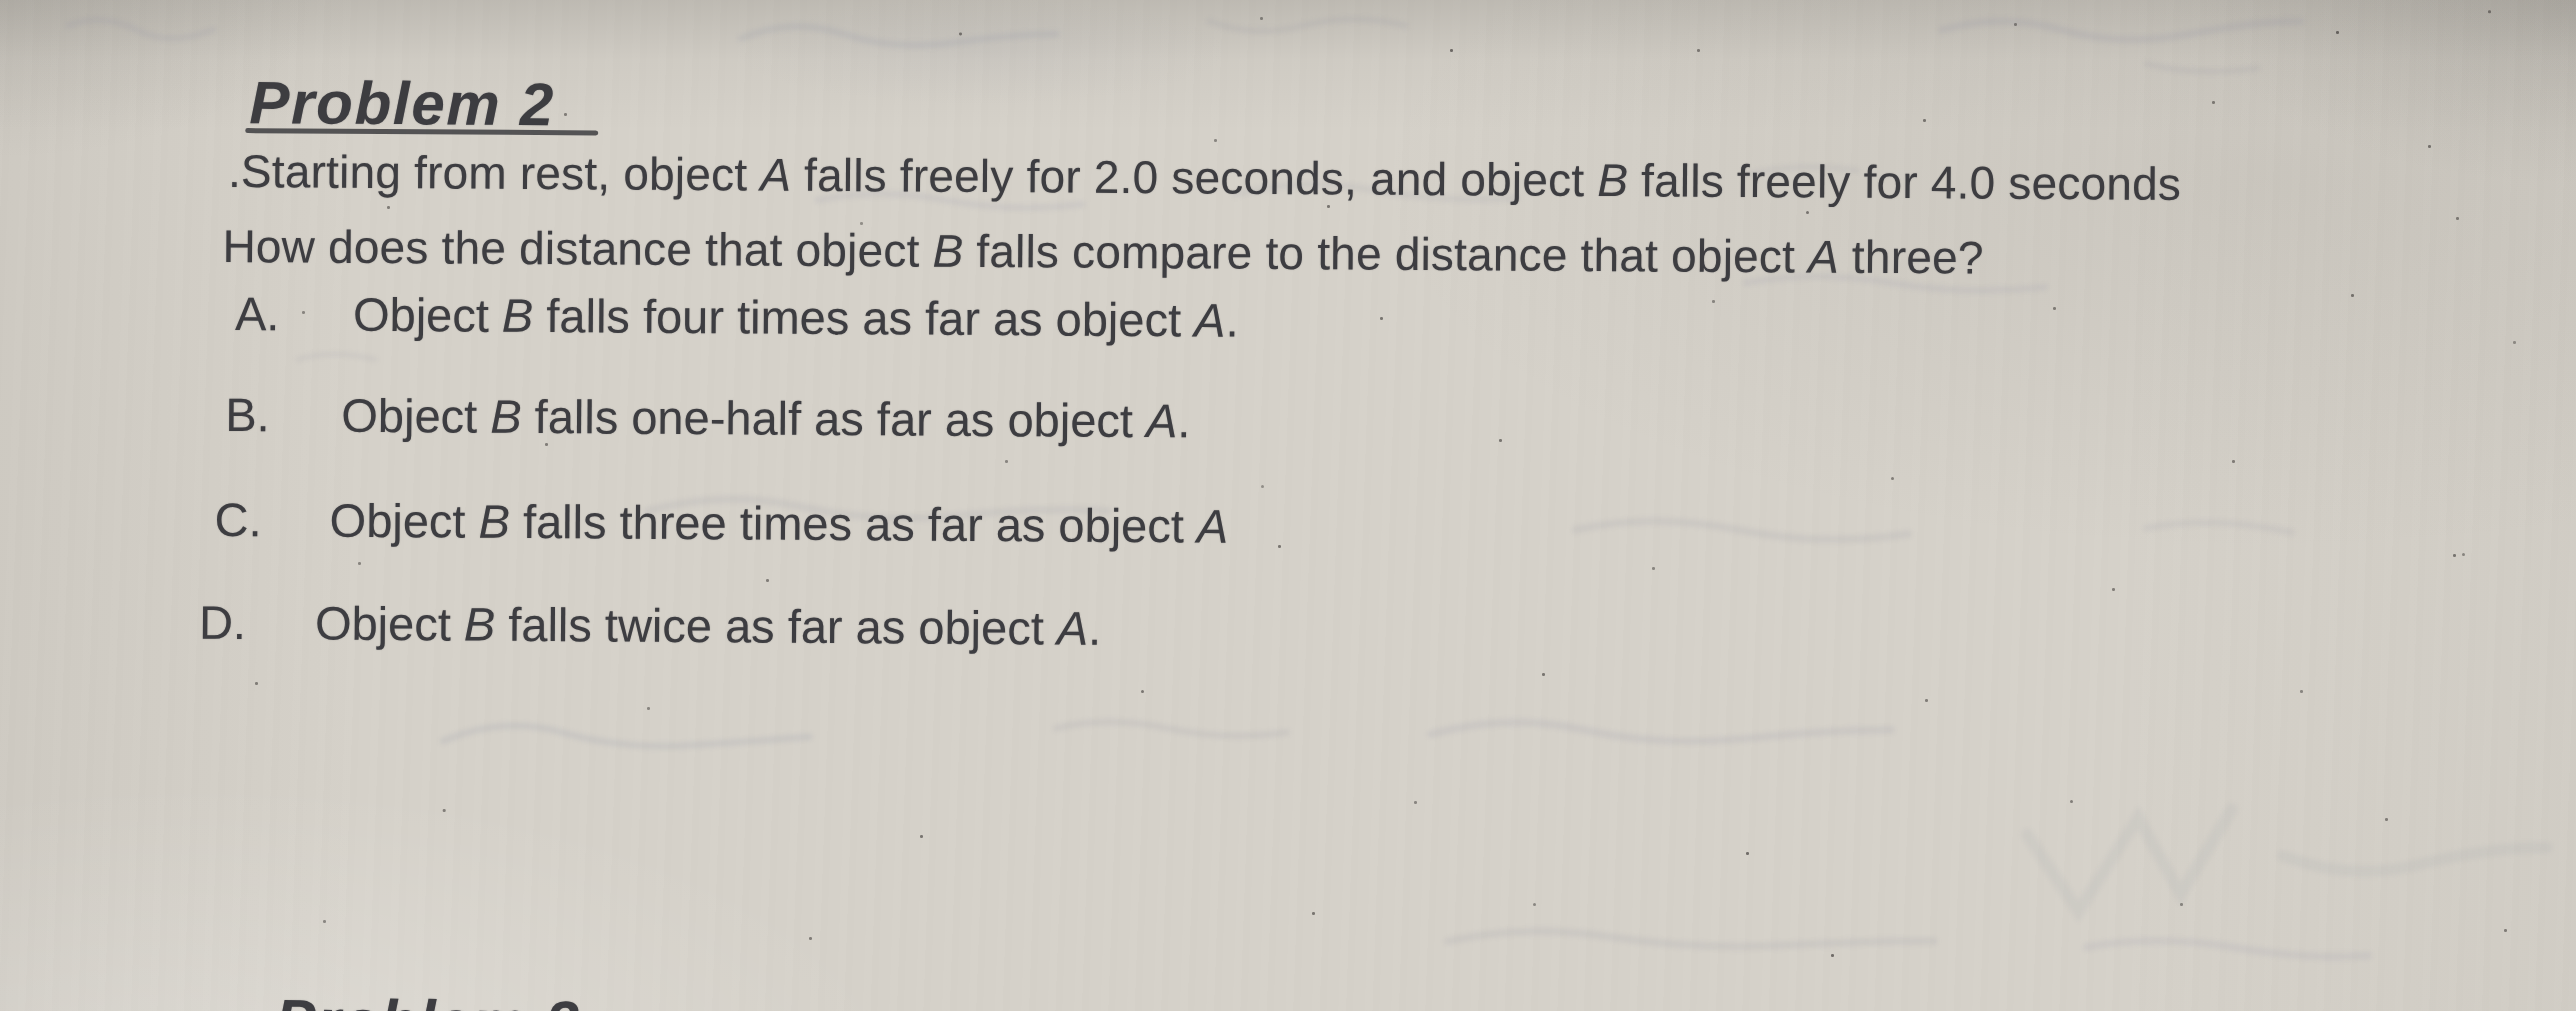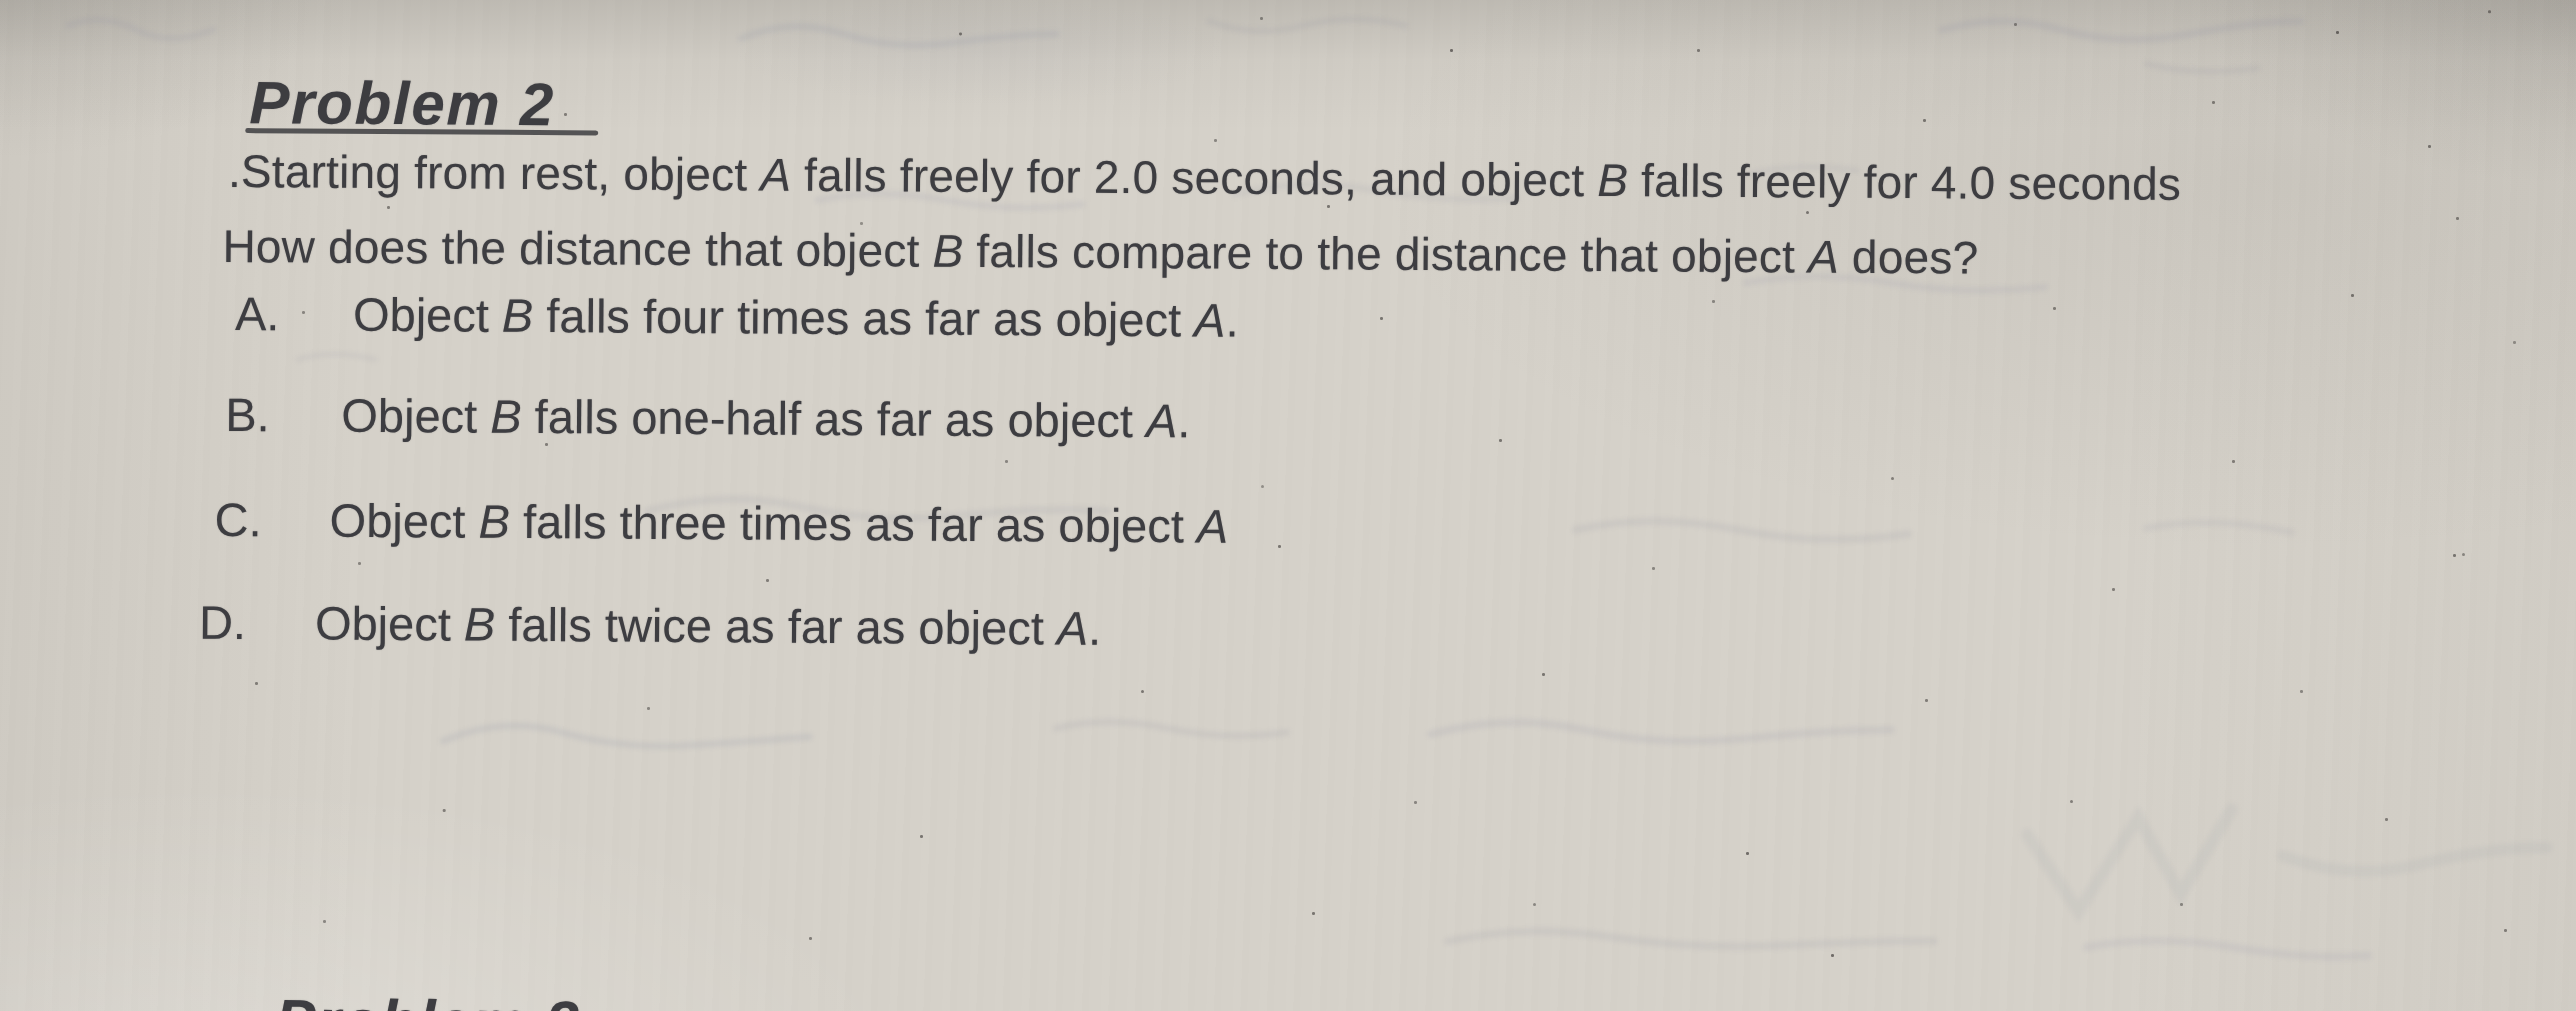--- a/index.html
+++ b/index.html
@@ -120,21 +120,21 @@
   <div class="content">
 
     <div class="heading" style="left:249px;top:68px">Problem 2</div>
     <div class="underline" style="left:245px;top:128px;width:353px"></div>
 
     <div class="tline" style="left:228px;top:145px">
       <span>.Starting from rest, object </span><span class="it">A</span><span> falls freely for 2.0 seconds, and object </span><span class="it">B</span><span> falls freely for 4.0 seconds</span>
     </div>
 
     <div class="tline" style="left:223px;top:220px">
-      <span>How does the distance that object </span><span class="it">B</span><span> falls compare to the distance that object </span><span class="it">A</span><span> does?</span>
+      <span>How does the distance that object </span><span class="it">B</span><span> falls compare to the distance that object </span><span class="it">A</span><span> three?</span>
     </div>
 
     <div class="choice cA" style="left:236px;top:286px">
       <span class="clabel">A.</span>
       <span class="ctext"><span>Object </span><span class="it">B</span><span> falls four times as far as object </span><span class="it">A</span><span>.</span></span>
     </div>
 
     <div class="choice cB" style="left:227px;top:387px">
       <span class="clabel">B.</span>
       <span class="ctext"><span>Object </span><span class="it">B</span><span> falls one-half as far as object </span><span class="it">A</span><span>.</span></span>

